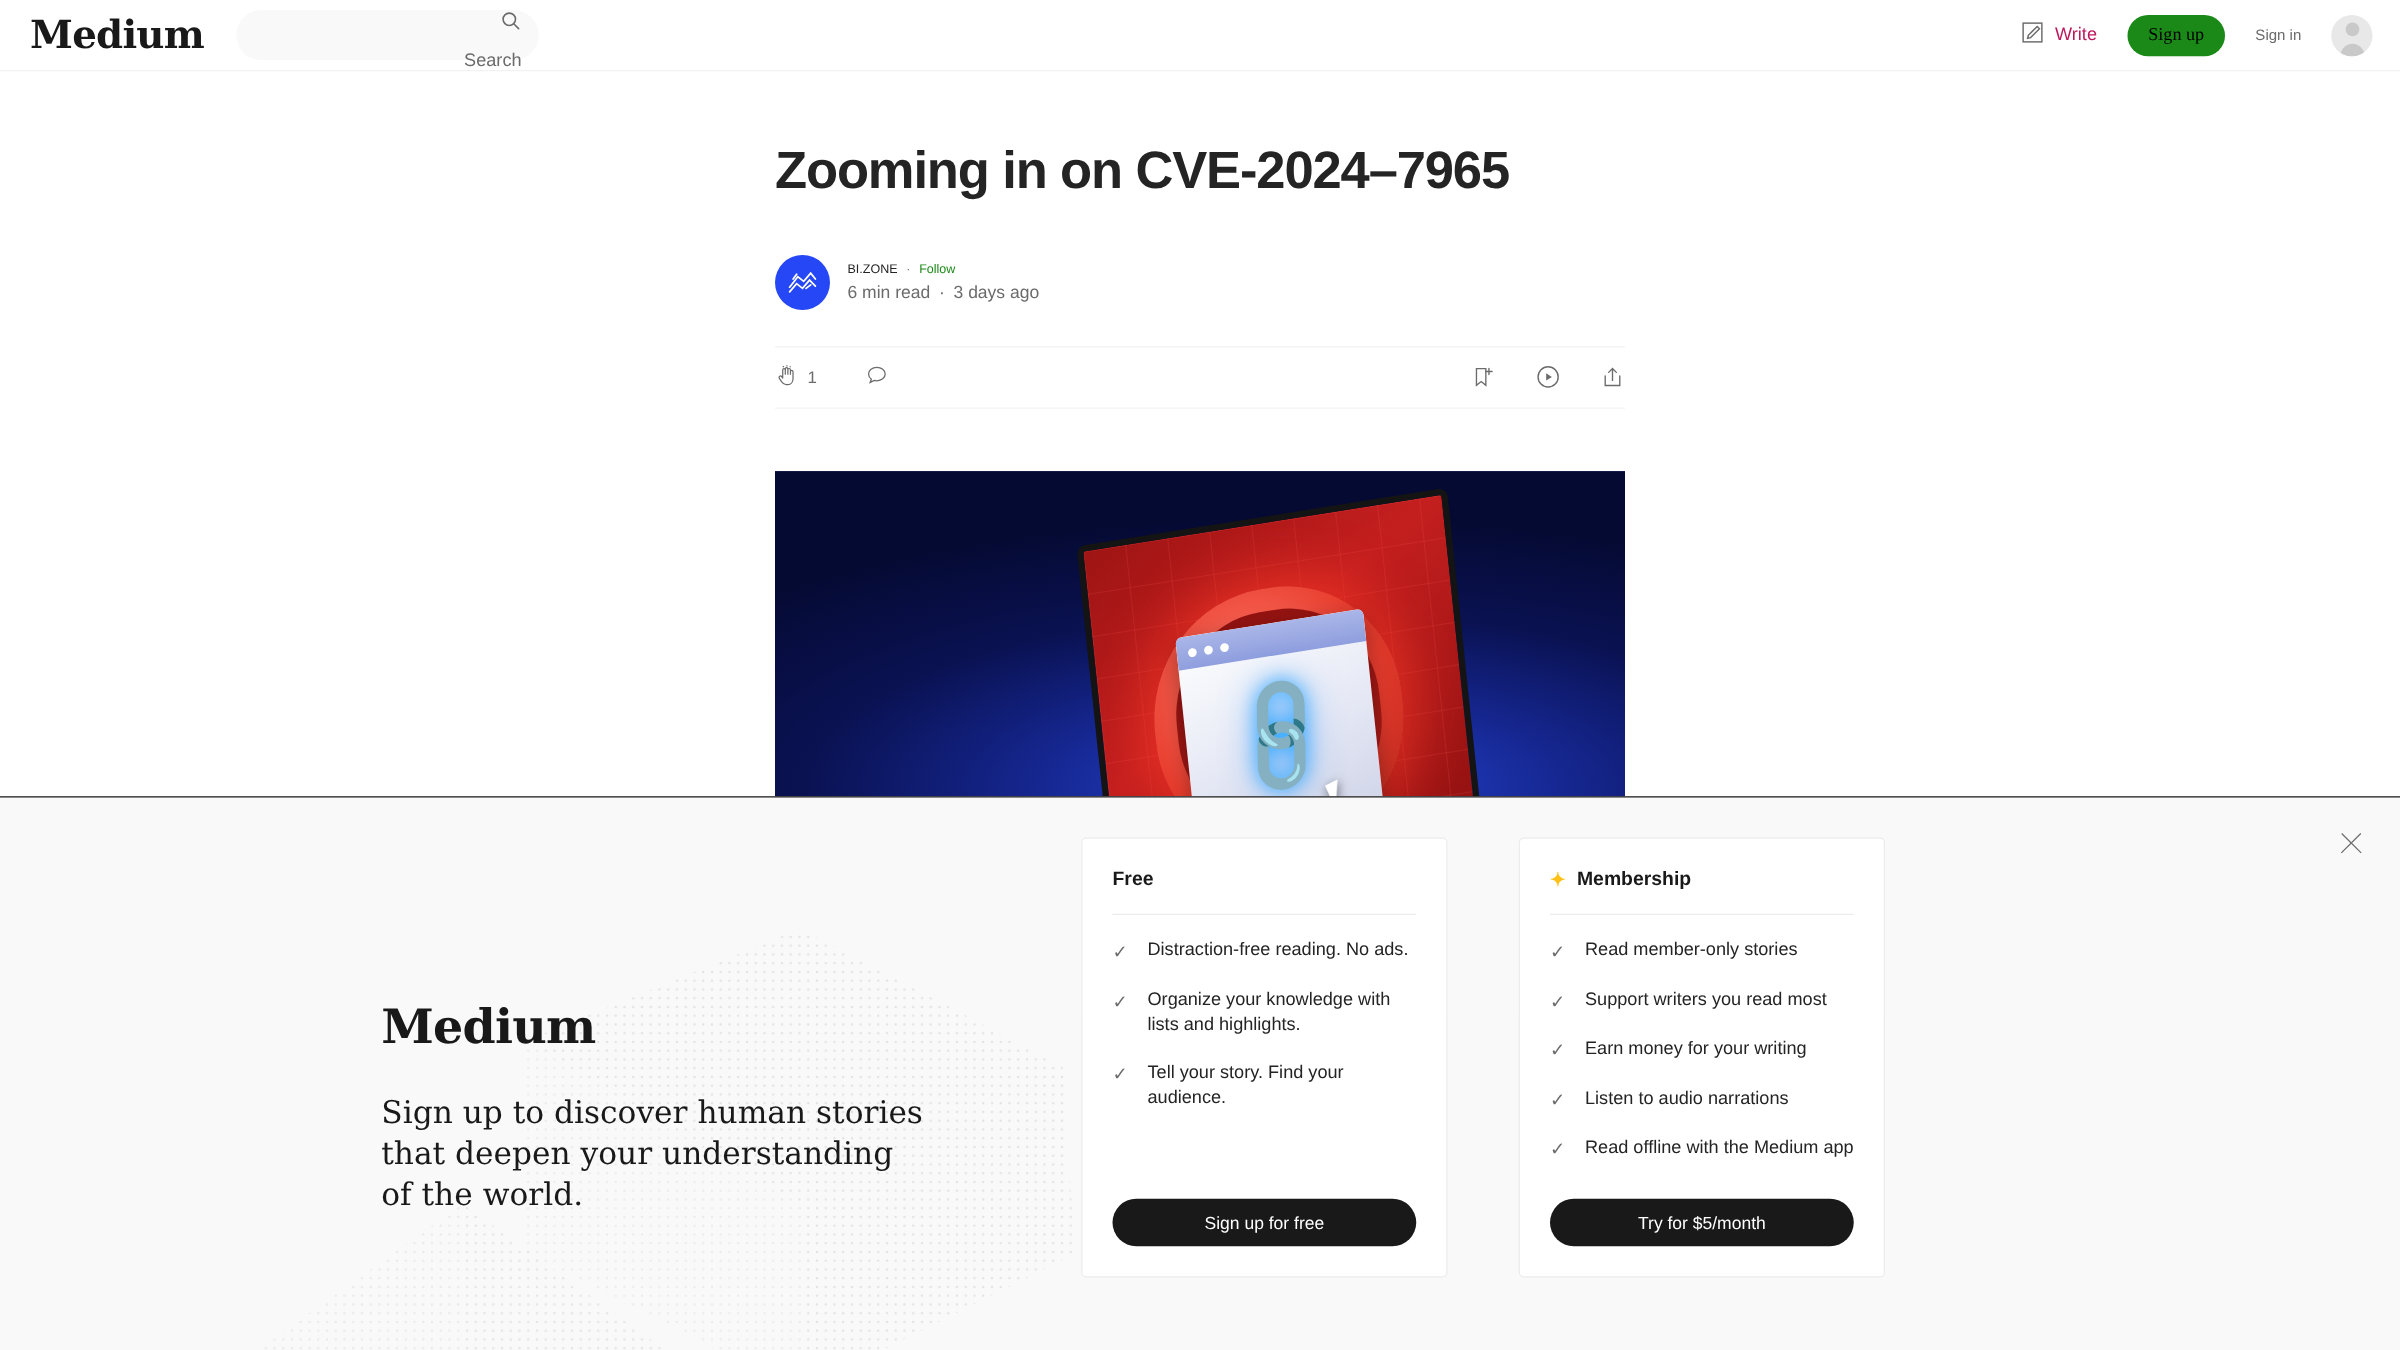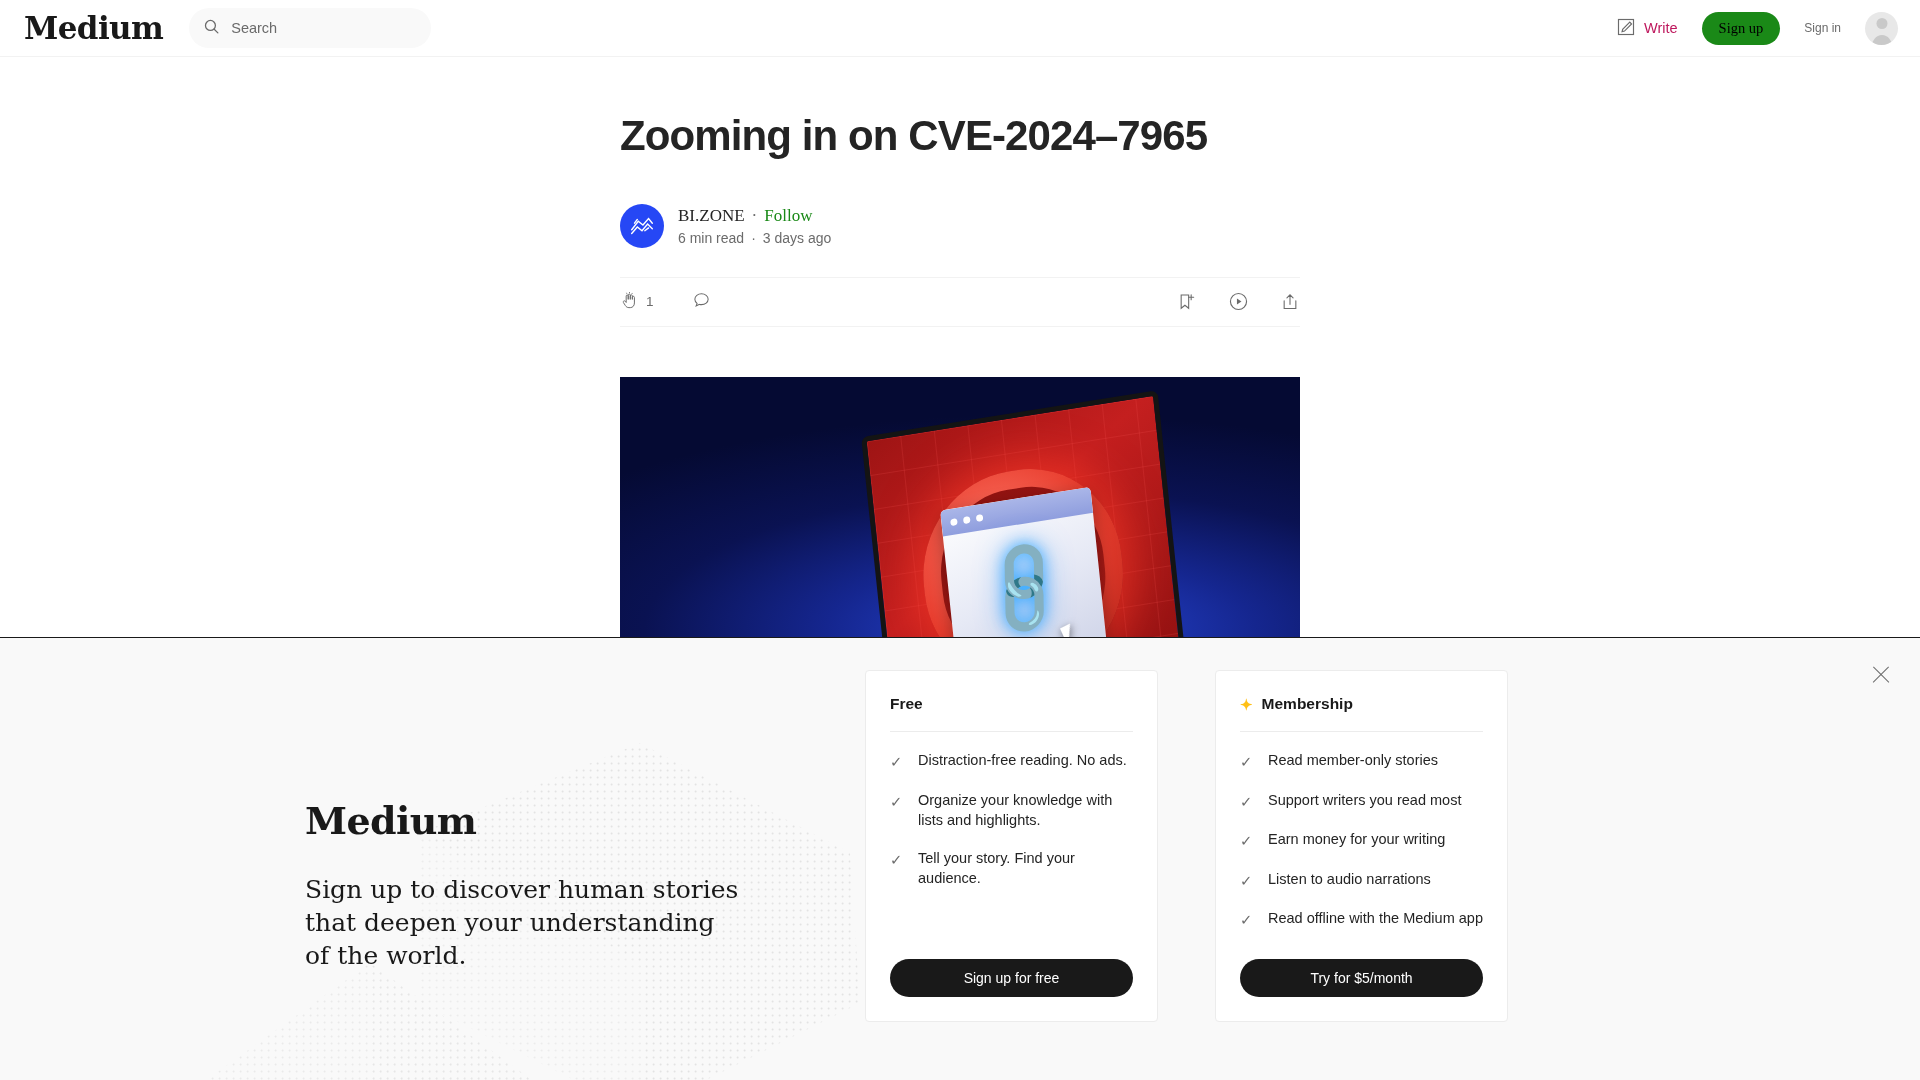--- a/index.html
+++ b/index.html
@@ -36,23 +36,24 @@
     color: #191919;
     line-height: 1;
   }
   .search-box {
     margin-left: 26px;
     width: 242px;
     height: 40px;
     border-radius: 20px;
     background: #f9f9f9;
     display: flex;
-    align-items: center;
+    align-items: flex-end;
     padding: 0 14px;
     gap: 11px;
+    flex-direction: column;
   }
   .search-placeholder {
     font-size: 14.5px;
     color: #6b6b6b;
   }
   .header-right {
     margin-left: auto;
     margin-right: 22px;
     display: flex;
     align-items: center;
@@ -139,23 +140,22 @@
     display: flex;
     align-items: center;
     justify-content: center;
     flex: none;
   }
   .byline-text { display: flex; flex-direction: column; gap: 4px; }
   .byline-row1 {
     display: flex;
     align-items: center;
     gap: 7px;
-    font-size: 17px;
+    font-size: 10px;
     color: #242424;
-    font-family: Liberation Serif, serif;
   }
   .byline-sep { color: #6b6b6b; }
   .follow-link { color: #1a8917; cursor: pointer; }
   .byline-row2 {
     font-size: 14px;
     color: #6b6b6b;
     display: flex;
     align-items: flex-start;
     gap: 7px;
   }

